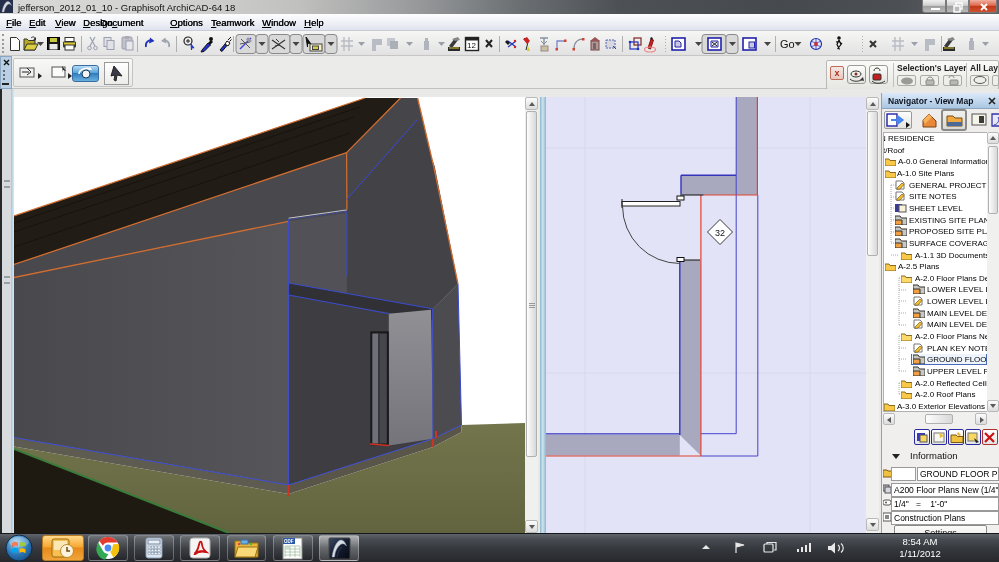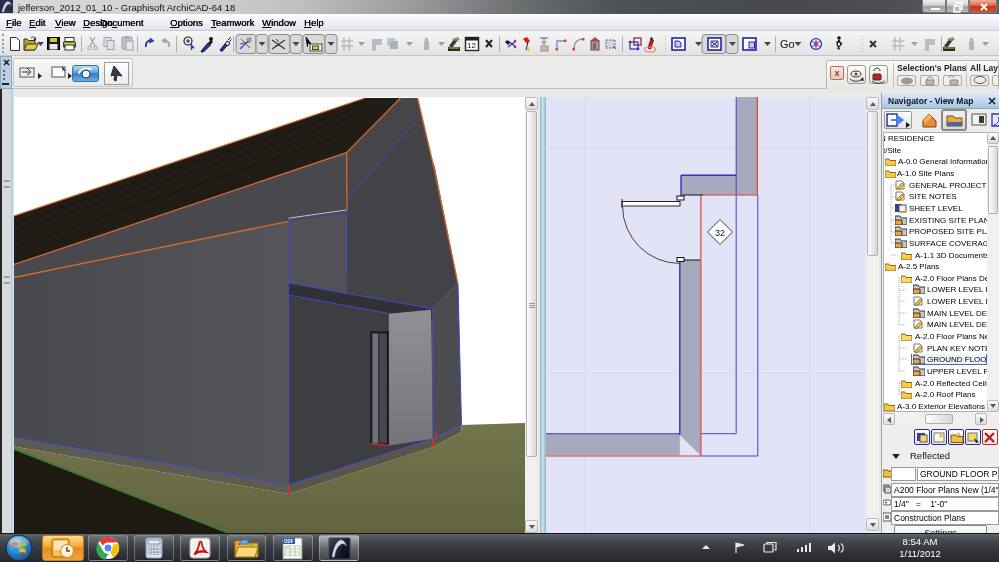--- a/index.html
+++ b/index.html
@@ -326,21 +326,21 @@
  <svg class="abs" style="left:847px;top:65px" width="45" height="20" viewBox="0 0 45 20">
   <ellipse cx="9" cy="9" rx="5" ry="3" fill="none" stroke="#333"></ellipse>
   <circle cx="9" cy="9" r="1.5" fill="#803020"></circle>
   <path d="M3 14c3 3 9 3 13 0" stroke="#333" fill="none"></path>
   <path d="M16 12l1 4-4-1" fill="#333"></path>
   <path d="M27 6c0-4 6-4 6 0" stroke="#333" fill="none"></path>
   <rect x="26" y="9" width="8" height="6" rx="1" fill="#c02020" stroke="#333"></rect>
   <path d="M25 16c3 3 9 3 13 0" stroke="#333" fill="none"></path>
  </svg>
  <div class="abs" style="left:893px;top:63px;width:1px;height:24px;background:#c0c0bc;"></div>
- <div class="abs" style="left:897px;top:63px;font-size:8.5px;font-weight:bold;color:#222;">Selection's Plans</div>
+ <div class="abs" style="left:897px;top:63px;font-size:8.5px;font-weight:bold;color:#222;">Selection's Layer</div>
  <div class="abs" style="left:897px;top:75px;width:19px;height:11px;border:1px solid #aaaaa6;border-radius:2px;background:#eeeeea;"></div>
  <div class="abs" style="left:920px;top:75px;width:19px;height:11px;border:1px solid #aaaaa6;border-radius:2px;background:#eeeeea;"></div>
  <div class="abs" style="left:943px;top:75px;width:19px;height:11px;border:1px solid #aaaaa6;border-radius:2px;background:#eeeeea;"></div>
  <svg class="abs" style="left:897px;top:75px" width="66" height="12" viewBox="0 0 66 12">
   <ellipse cx="10" cy="6" rx="6" ry="3.5" fill="#9a9a96"></ellipse>
   <path d="M30 5c0-4 6-4 6 0" stroke="#888" fill="none"></path>
       <rect x="29" y="5" width="8" height="5" rx="1" fill="#b8b8b4" stroke="#888"></rect>
   <path d="M52 3c0-3 5-3 5 0" stroke="#888" fill="none"></path>
       <rect x="53" y="5" width="8" height="5" rx="1" fill="#b8b8b4" stroke="#888"></rect>
  </svg>
@@ -550,21 +550,21 @@
 <div id="navtree">
 <svg class="abs" style="left:0;top:0" width="104" height="280" viewBox="0 0 104 280">
  <g stroke="#aaa" stroke-dasharray="1,1">
   <path d="M7 52h8M7 64h8M7 75h8M7 87h8M7 99h8M7 110h8M7 52v58M7 122h8M15 145h8M15 157h8M15 168h8M15 180h8M15 192h8M15 145v47M29 157h3M29 168h3M29 180h3M29 192h3M15 203h8M15 215h8M15 226h8M15 238h8M15 203v35M29 215h3M29 226h3M15 250h8M15 261h8M15 250v11"></path>
  </g>
 </svg>
 <div class="trow" style="top:0px">
       <span class="lbl" style="left:-4px">N RESIDENCE</span>
     </div>
 <div class="trow" style="top:12px">
-      <span class="lbl" style="left:-1px">t/Site</span>
+      <span class="lbl" style="left:-1px">t/Roof</span>
     </div>
 <div class="trow" style="top:23px">
       <svg class="abs" style="left:1px;top:1px" width="11" height="9" viewBox="0 0 11 9">
         <path d="M0 2h4l1 1.5h6V9H0z" fill="#f8c846" stroke="#8a6a20"></path>
       </svg>
       <span class="lbl" style="left:14px">A-0.0 General Information</span>
     </div>
 <div class="trow" style="top:35px">
       <svg class="abs" style="left:1px;top:1px" width="11" height="9" viewBox="0 0 11 9">
         <path d="M0 2h4l1 1.5h6V9H0z" fill="#f8c846" stroke="#8a6a20"></path>
@@ -738,21 +738,21 @@
       <path d="M25 3l5 4-4 2z" fill="#e8c040"></path>
   <path d="M37 6h5l1.5 1.5H49v6H37z" fill="#f0c040" stroke="#7a5a10"></path>
       <path d="M44 3l3 3-2 1-2-2z" fill="#e8b030"></path>
   <rect x="54" y="4" width="9" height="8" fill="#f8d860" stroke="#777"></rect>
       <path d="M60 9l5 4-3 1z" fill="#222"></path>
   <path d="M71 4l9 9m0-9l-9 9" stroke="#cc1111" stroke-width="2.2"></path>
  </svg>
 </div>
 <div id="props">
  <div class="abs" style="left:10px;top:5px;width:0;height:0;border-left:4px solid transparent;border-right:4px solid transparent;border-top:5px solid #222;"></div>
- <div class="abs" style="left:28px;top:1px;font-size:9.5px;color:#111;">Reflected</div>
+ <div class="abs" style="left:28px;top:1px;font-size:9.5px;color:#111;">Information</div>
  <svg class="abs" style="left:1px;top:19px" width="9" height="10" viewBox="0 0 9 10">
       <path d="M0 2h4l1 1h4v6H0z" fill="#f0c040" stroke="#7a5a10"></path>
     </svg>
  <div class="pfield" style="left:9px;top:18px;width:25px;height:14px;"></div>
  <div class="pfield" style="left:35px;top:18px;width:82px;height:14px;">GROUND FLOOR PLA</div>
  <svg class="abs" style="left:1px;top:35px" width="9" height="10" viewBox="0 0 9 10">
       <rect x="0" y="1" width="6" height="6" fill="#b8b8c4" stroke="#555"></rect>
       <rect x="2" y="3" width="6" height="6" fill="#d8d8e0" stroke="#555"></rect>
     </svg>
  <div class="pfield" style="left:9px;top:34px;width:108px;height:14px;">A200 Floor Plans New (1/4")</div>

